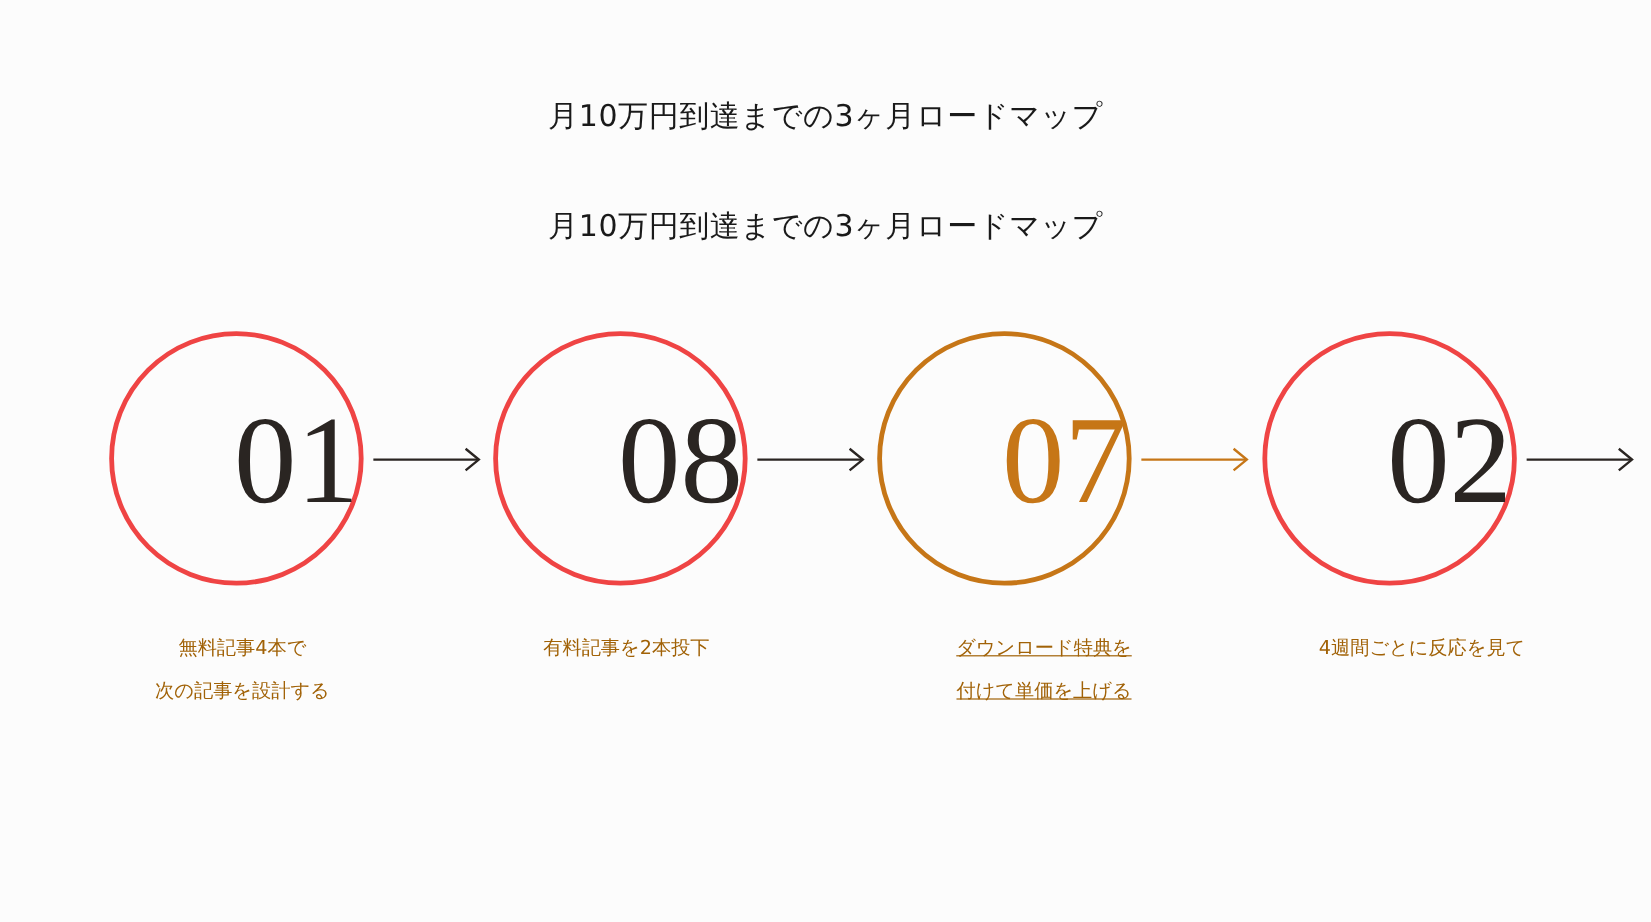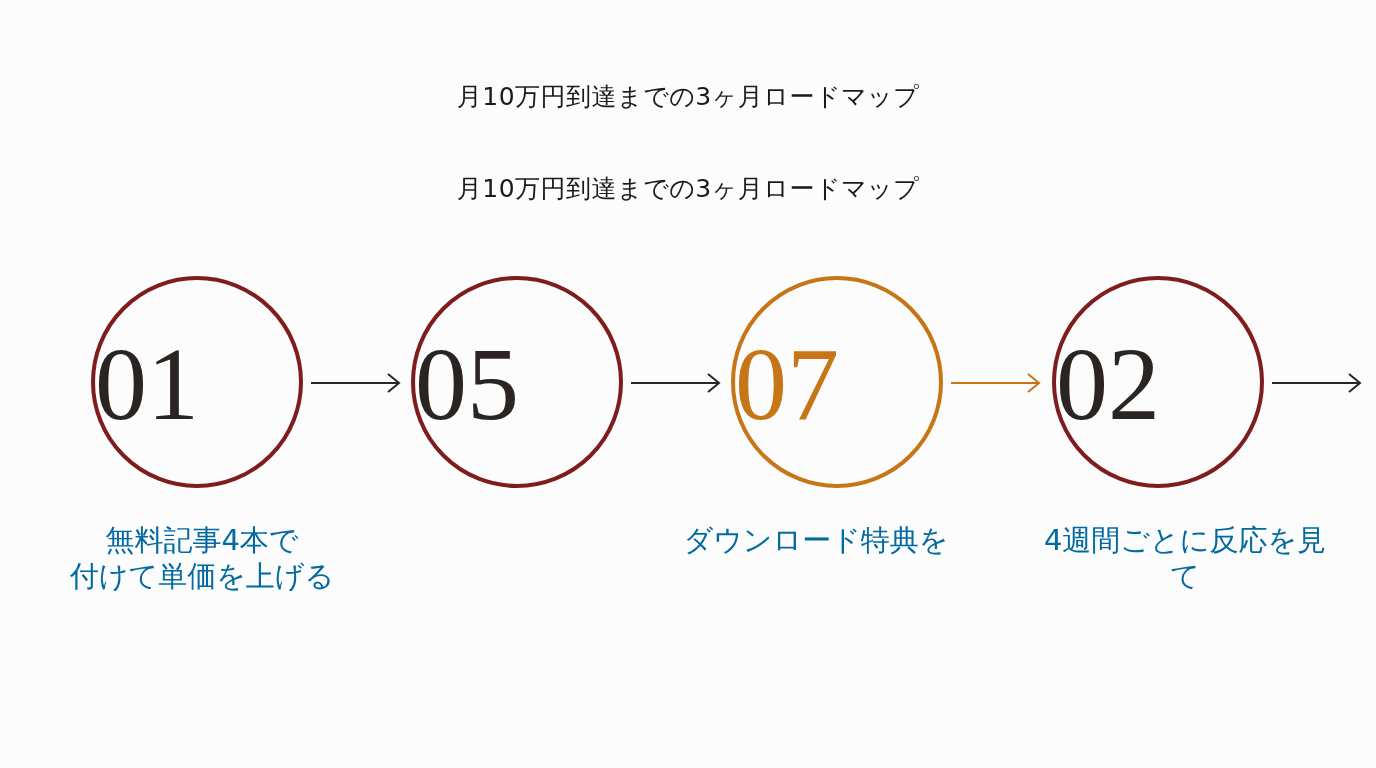--- a/index.html
+++ b/index.html
@@ -8,72 +8,74 @@
     font-family: "DejaVu Sans", "Liberation Sans", sans-serif; color:#1e1b18;
   }
   .title {
     position:absolute; left:0; width:1376px; text-align:center;
     font-size:25px; color:#1a1a1a; letter-spacing:0.5px;
   }
   .t1 { top:80px; }
   .t2 { top:172px; }
   .circle {
     position:absolute; width:212px; height:212px; border-radius:50%;
-    border:4px solid #7f1d1d; box-sizing:border-box; top:276px;
-    display:flex; align-items:center; justify-content:flex-start;
+    border:4px solid #ef4444; box-sizing:border-box; top:276px;
+    display:flex; align-items:center; justify-content:flex-end;
   }
   .circle .num {
     font-family: "Liberation Serif", "DejaVu Serif", serif;
     font-size:104px; color:#2a2522; line-height:1; margin-top:4px;
   }
   .circle.accent { border-color:#c67617; }
   .circle.accent .num { color:#c67617; }
   .arrow { position:absolute; top:371px; height:24px; }
   .label {
     position:absolute; top:522px; width:300px; text-align:center;
-    font-size:29px; line-height:36px; color:#0369a1;
+    font-size:16px; line-height:36px; color:#a16207;
   }
 </style>
 </head>
 <body>
 
 <div class="title t1">月10万円到達までの3ヶ月ロードマップ</div>
 <div class="title t2">月10万円到達までの3ヶ月ロードマップ</div>
 
 <div class="circle" style="left:91px;">
   <span class="num">01</span>
 </div>
 <svg class="arrow" style="left:311px;" width="92" height="24">
   <line x1="0" y1="12" x2="88" y2="12" stroke="#2a2522" stroke-width="2"></line>
   <polyline points="77,3 88,12 77,21" fill="none" stroke="#2a2522" stroke-width="2"></polyline>
 </svg>
 <div class="label" style="left:52px;">
   <div>無料記事4本で</div>
-  <div>付けて単価を上げる</div>
+  <div>次の記事を設計する</div>
 </div>
 
 <div class="circle" style="left:411px;">
-  <span class="num">05</span>
+  <span class="num">08</span>
 </div>
 <svg class="arrow" style="left:631px;" width="92" height="24">
   <line x1="0" y1="12" x2="88" y2="12" stroke="#2a2522" stroke-width="2"></line>
   <polyline points="77,3 88,12 77,21" fill="none" stroke="#2a2522" stroke-width="2"></polyline>
 </svg>
 <div class="label" style="left:372px;">
+  <div>有料記事を2本投下</div>
 </div>
 
 <div class="circle accent" style="left:731px;">
   <span class="num">07</span>
 </div>
 <svg class="arrow" style="left:951px;" width="92" height="24">
   <line x1="0" y1="12" x2="88" y2="12" stroke="#c67617" stroke-width="2"></line>
   <polyline points="77,3 88,12 77,21" fill="none" stroke="#c67617" stroke-width="2"></polyline>
 </svg>
-<div class="label" style="left:666px;">
+<div class="label" style="left:720px;text-decoration:underline;">
   <div>ダウンロード特典を</div>
+  <div>付けて単価を上げる</div>
 </div>
 
 <div class="circle" style="left:1052px;">
   <span class="num">02</span>
 </div>
 <svg class="arrow" style="left:1272px;" width="92" height="24">
   <line x1="0" y1="12" x2="88" y2="12" stroke="#2a2522" stroke-width="2"></line>
   <polyline points="77,3 88,12 77,21" fill="none" stroke="#2a2522" stroke-width="2"></polyline>
 </svg>
 <div class="label" style="left:1035px;">

